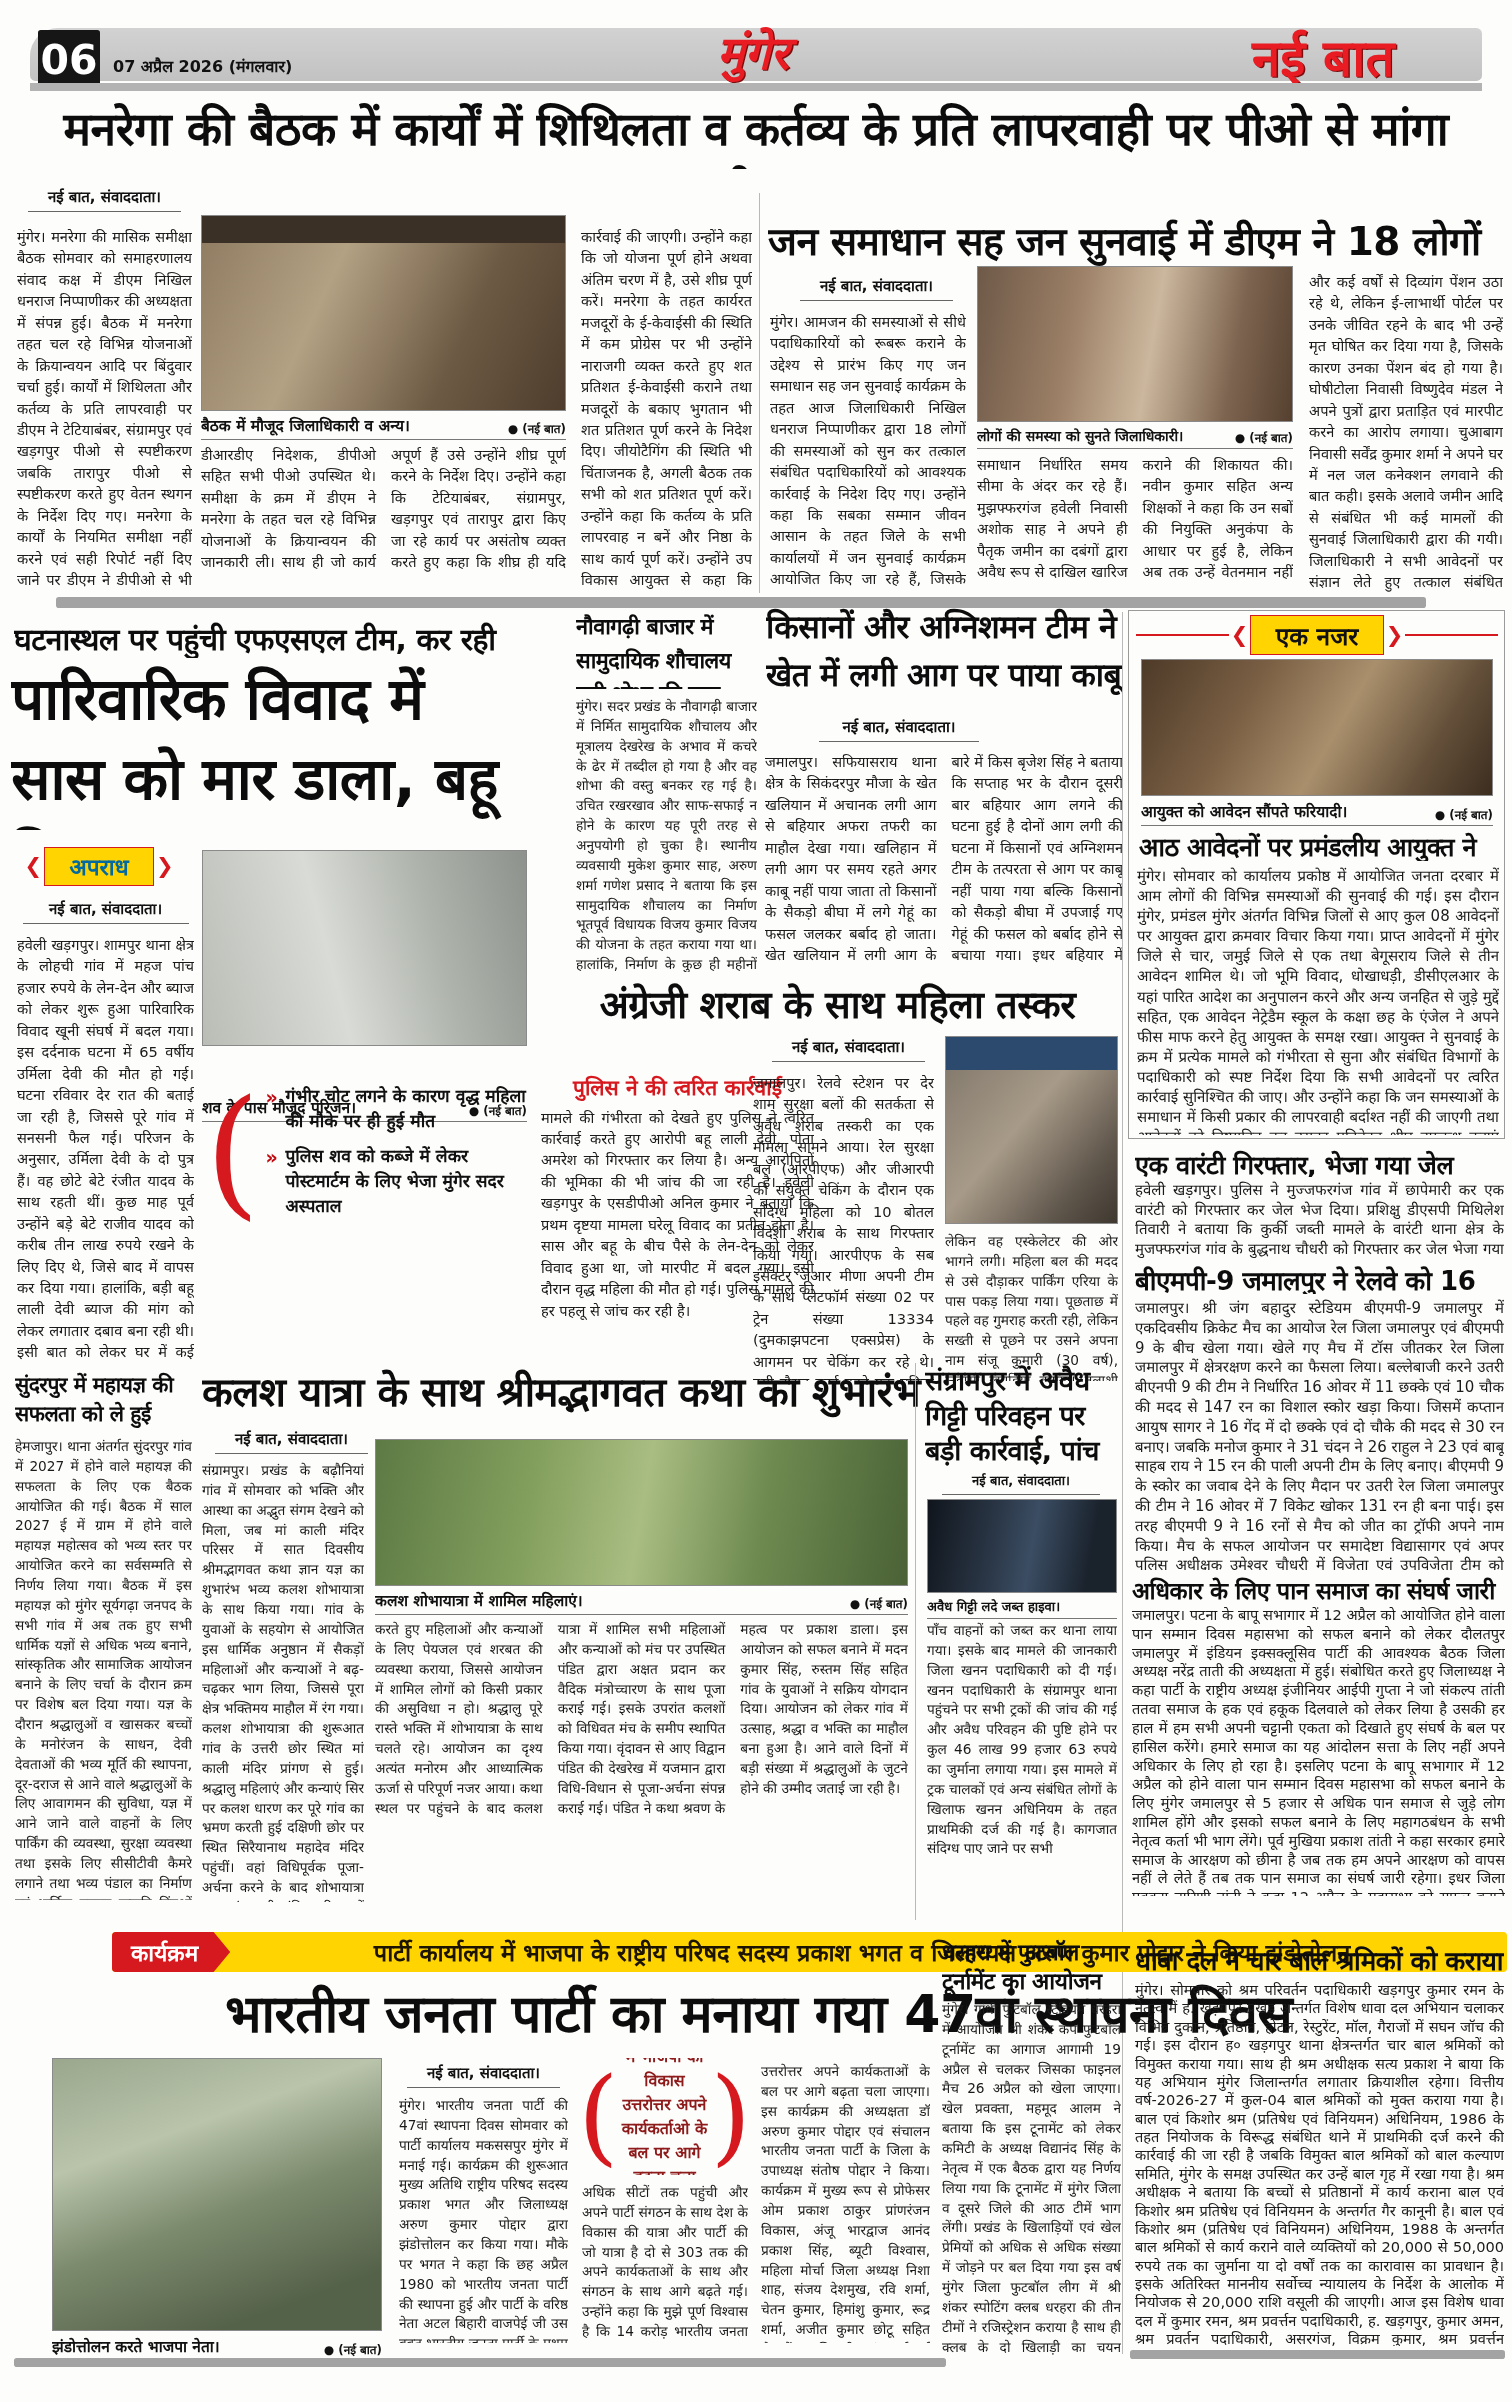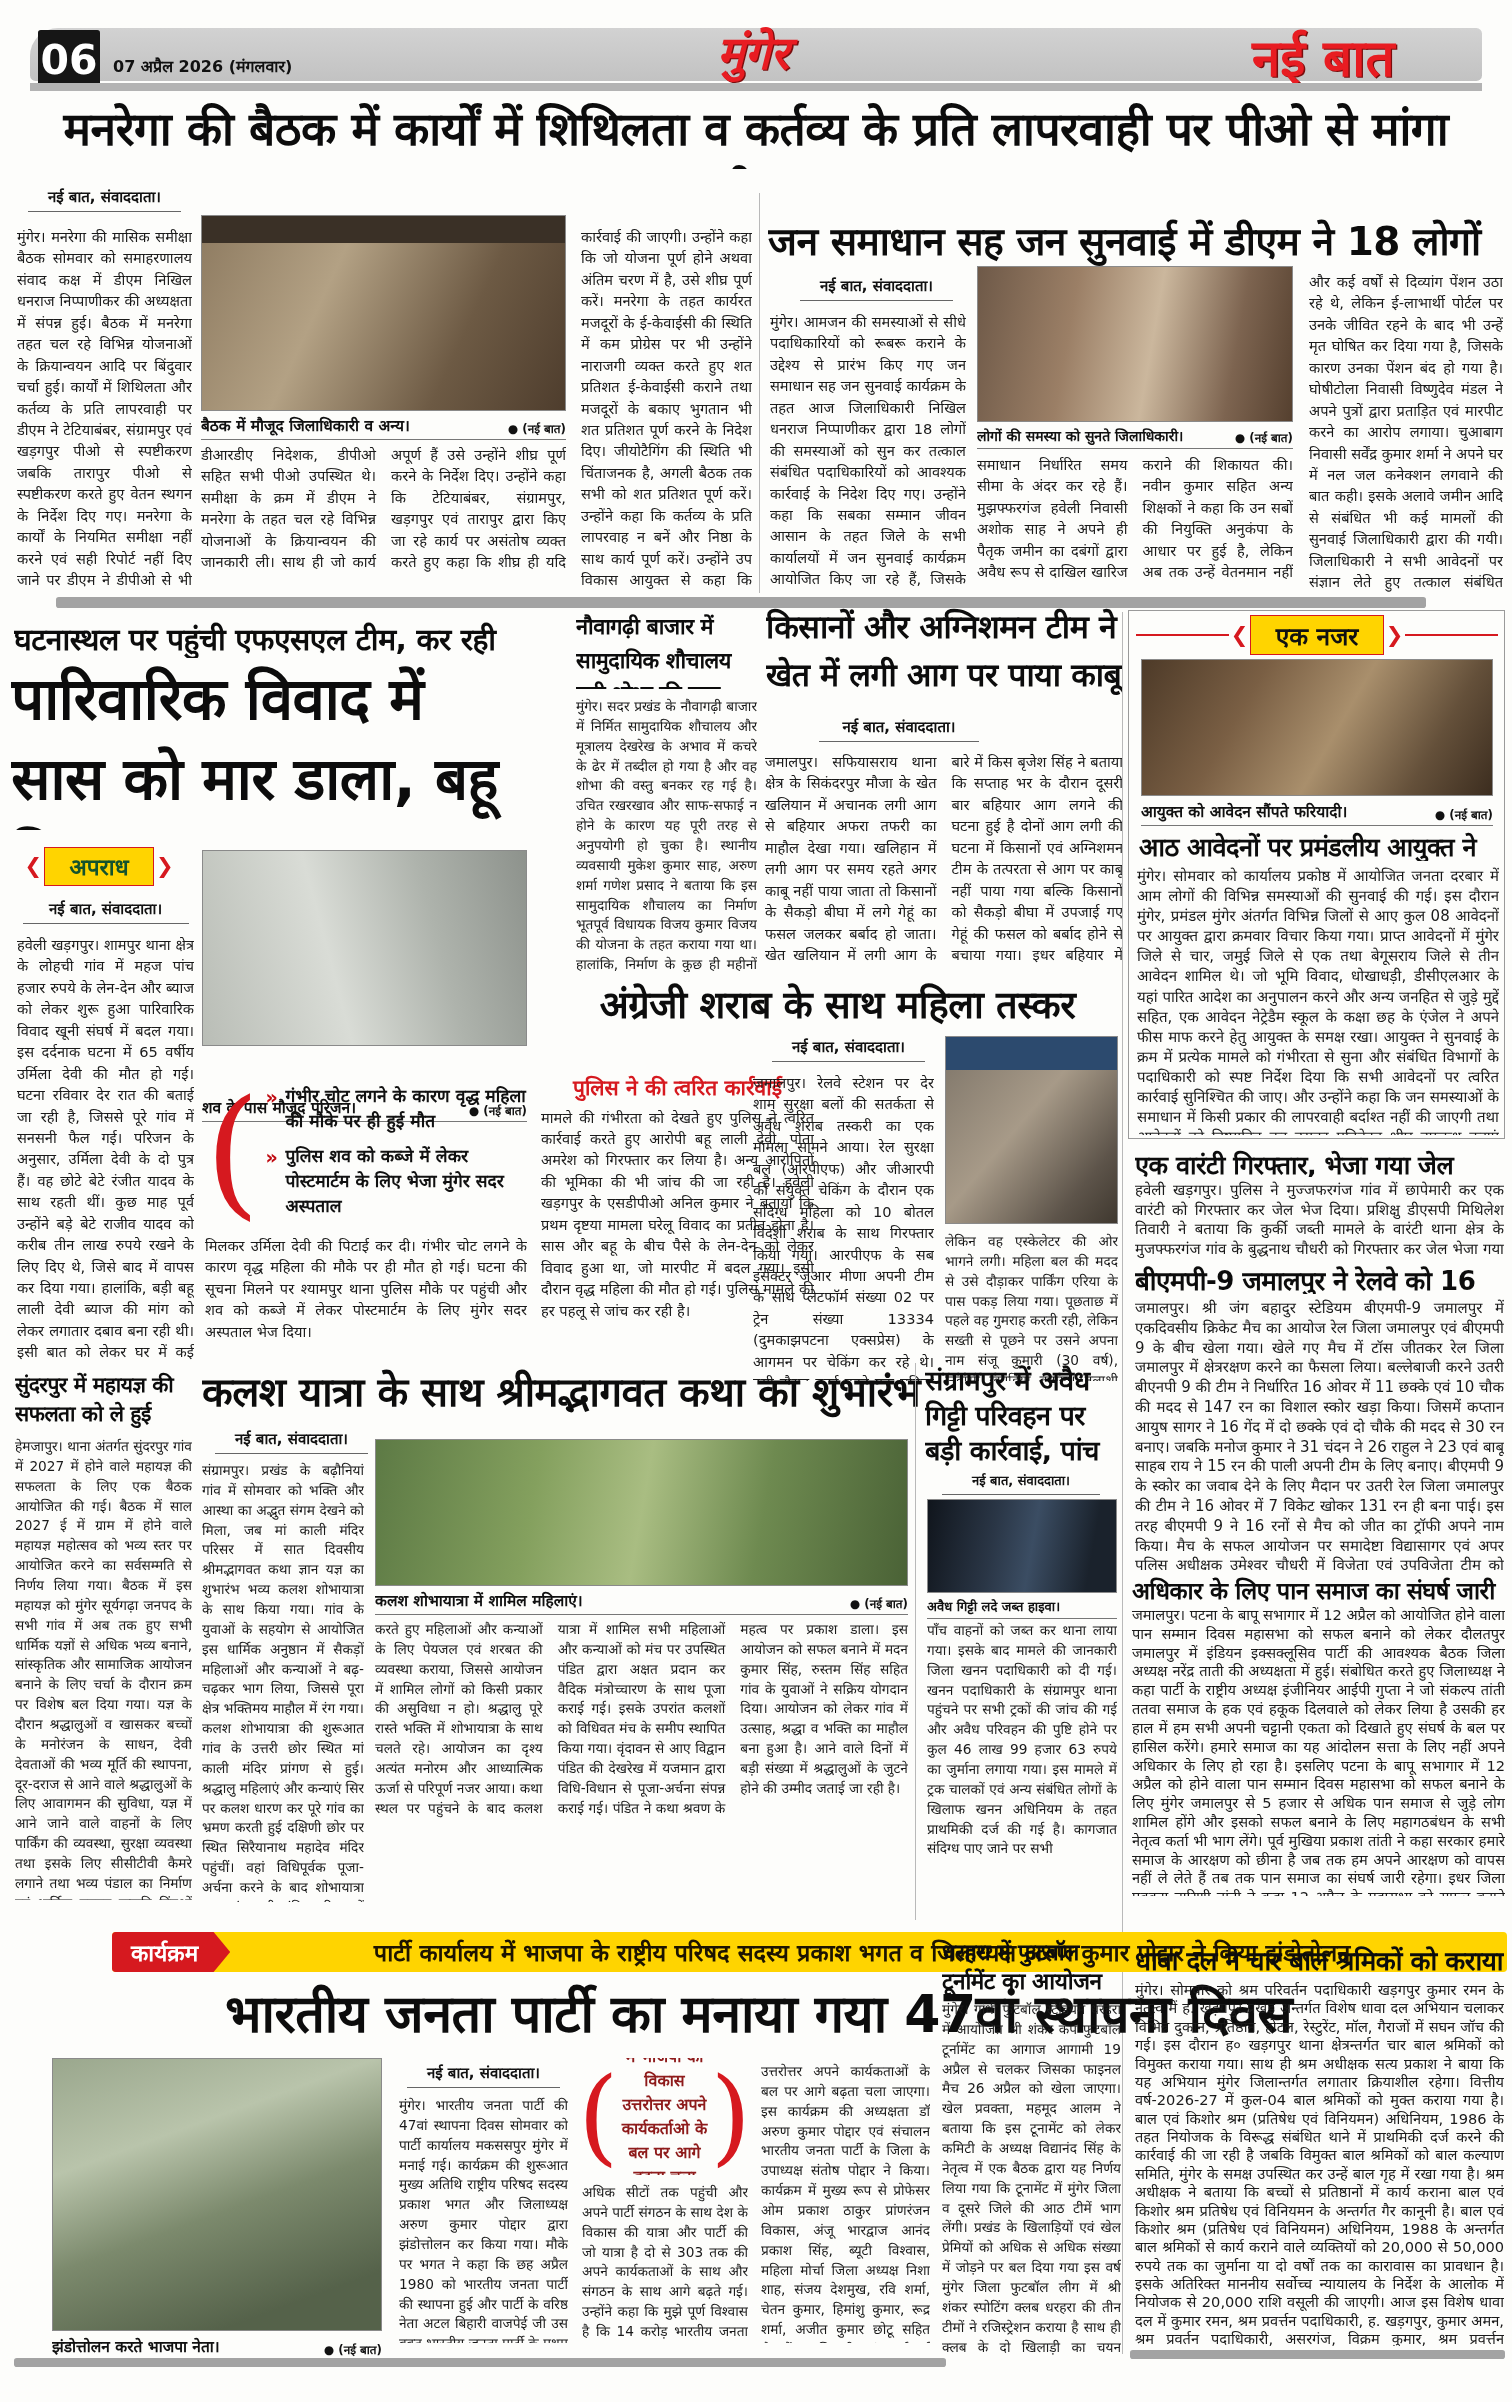--- a/index.html
+++ b/index.html
@@ -77,21 +77,21 @@
   </div>
   <div class="abs body-txt cols2" style="left:977px;top:454px;width:316px;height:139px;">समाधान निर्धारित समय सीमा के अंदर कर रहे हैं। मुझफ्फरगंज हवेली निवासी अशोक साह ने अपने ही पैतृक जमीन का दबंगों द्वारा अवैध रूप से दाखिल खारिज कराने की शिकायत की। नवीन कुमार सहित अन्य शिक्षकों ने कहा कि उन सबों की नियुक्ति अनुकंपा के आधार पर हुई है, लेकिन अब तक उन्हें वेतनमान नहीं दिया गया है। सीताकुंड डीह निवासी सहिंद्र मंडल ने कहा कि वह दिव्यांग हैं</div>
   <div class="abs body-txt" style="left:1309px;top:271px;width:194px;height:322px;">और कई वर्षों से दिव्यांग पेंशन उठा रहे थे, लेकिन ई-लाभार्थी पोर्टल पर उनके जीवित रहने के बाद भी उन्हें मृत घोषित कर दिया गया है, जिसके कारण उनका पेंशन बंद हो गया है। घोषीटोला निवासी विष्णुदेव मंडल ने अपने पुत्रों द्वारा प्रताड़ित एवं मारपीट करने का आरोप लगाया। चुआबाग निवासी सर्वेंद्र कुमार शर्मा ने अपने घर में नल जल कनेक्शन लगवाने की बात कही। इसके अलावे जमीन आदि से संबंधित भी कई मामलों की सुनवाई जिलाधिकारी द्वारा की गयी। जिलाधिकारी ने सभी आवेदनों पर संज्ञान लेते हुए तत्काल संबंधित पदाधिकारियों को आवेदनों की जांच कर समुचित कार्रवाई के निर्देश दिए।</div>
 
   <div class="abs graybar" style="left:56px;top:597px;width:1370px;height:11.3px;"></div>
 
   <div class="abs hl" style="left:14px;top:618px;width:518px;height:40px;font-size:30px;">घटनास्थल पर पहुंची एफएसएल टीम, कर रही जांच</div>
   <div class="abs hl" style="left:11.3px;top:659px;width:522px;height:171px;font-size:58px;line-height:1.38;">पारिवारिक विवाद में सास को मार डाला, बहू गिरफ्तार</div>
   <div class="abs band" style="left:22.6px;top:846px;width:179px;height:41px;">
     <span class="ar">❮</span>
-    <span class="bx" style="color:#14532d;font-size:22.6px;">अपराध</span>
+    <span class="bx" style="color:#0369a1;font-size:22.6px;">अपराध</span>
     <span class="ar">❯</span>
   </div>
   <div class="abs byline" style="left:22.6px;top:898px;width:166px;">नई बात, संवाददाता।</div>
   <div class="abs body-txt" style="left:17px;top:934px;width:177px;height:429px;">हवेली खड़गपुर। शामपुर थाना क्षेत्र के लोहची गांव में महज पांच हजार रुपये के लेन-देन और ब्याज को लेकर शुरू हुआ पारिवारिक विवाद खूनी संघर्ष में बदल गया। इस दर्दनाक घटना में 65 वर्षीय उर्मिला देवी की मौत हो गई। घटना रविवार देर रात की बताई जा रही है, जिससे पूरे गांव में सनसनी फैल गई। परिजन के अनुसार, उर्मिला देवी के दो पुत्र हैं। वह छोटे बेटे रंजीत यादव के साथ रहती थीं। कुछ माह पूर्व उन्होंने बड़े बेटे राजीव यादव को करीब तीन लाख रुपये रखने के लिए दिए थे, जिसे बाद में वापस कर दिया गया। हालांकि, बड़ी बहू लाली देवी ब्याज की मांग को लेकर लगातार दबाव बना रही थी। इसी बात को लेकर घर में कई दिनों से तनाव बना हुआ था। रविवार देर रात विवाद अचानक उग्र हो गया। सास और बहू के बीच कहासुनी के बाद मारपीट शुरू हो गई। आरोप है कि लाली देवी ने अपने पुत्र के साथ</div>
   <div class="abs photo" style="left:202px;top:850px;width:325px;height:196px;background:
        linear-gradient(75deg,#b9bdb6 0%,#d9dcd6 40%,#aeb3ac 70%,#8d928c 100%);"></div>
   <div class="abs cap-row" style="left:202px;top:1096px;width:325px;">
     <span class="caption">शव के पास मौजूद परिजन।</span>
     <span class="credit">● (नई बात)</span>
   </div>
@@ -101,21 +101,20 @@
       <div class="bullet-item">
         <span class="bmark">»</span>
         <span>गंभीर चोट लगने के कारण वृद्ध महिला की मौके पर ही हुई मौत</span>
       </div>
       <div class="bullet-item">
         <span class="bmark">»</span>
         <span>पुलिस शव को कब्जे में लेकर पोस्टमार्टम के लिए भेजा मुंगेर सदर अस्पताल</span>
       </div>
     </div>
   </div>
-  <div class="abs body-txt" style="left:205px;top:1235px;width:322px;height:119px;">मिलकर उर्मिला देवी की पिटाई कर दी। गंभीर चोट लगने के कारण वृद्ध महिला की मौके पर ही मौत हो गई। घटना की सूचना मिलने पर श्यामपुर थाना पुलिस मौके पर पहुंची और शव को कब्जे में लेकर पोस्टमार्टम के लिए मुंगेर सदर अस्पताल भेज दिया।</div>
 
   <div class="abs" style="left:541px;top:1073px;width:273px;height:307px;overflow:hidden;">
     <div class="sb-title">पुलिस ने की त्वरित कार्रवाई</div>
     <div class="body-txt" style="height:275px;">मामले की गंभीरता को देखते हुए पुलिस ने त्वरित कार्रवाई करते हुए आरोपी बहू लाली देवी, पोता अमरेश को गिरफ्तार कर लिया है। अन्य आरोपितों की भूमिका की भी जांच की जा रही है। हवेली खड़गपुर के एसडीपीओ अनिल कुमार ने बताया कि प्रथम दृष्टया मामला घरेलू विवाद का प्रतीत होता है। सास और बहू के बीच पैसे के लेन-देन को लेकर विवाद हुआ था, जो मारपीट में बदल गया। इसी दौरान वृद्ध महिला की मौत हो गई। पुलिस मामले की हर पहलू से जांच कर रही है।</div>
   </div>
 
   <div class="abs hl" style="left:576px;top:610px;width:181px;height:79px;font-size:21.7px;line-height:1.55;">नौवागढ़ी बाजार में सामुदायिक शौचालय बनी शोभा की वस्तु</div>
   <div class="abs body-txt body-sm" style="left:576px;top:697px;width:181px;height:275px;">मुंगेर। सदर प्रखंड के नौवागढ़ी बाजार में निर्मित सामुदायिक शौचालय और मूत्रालय देखरेख के अभाव में कचरे के ढेर में तब्दील हो गया है और वह शोभा की वस्तु बनकर रह गई है। उचित रखरखाव और साफ-सफाई न होने के कारण यह पूरी तरह से अनुपयोगी हो चुका है। स्थानीय व्यवसायी मुकेश कुमार साह, अरुण शर्मा गणेश प्रसाद ने बताया कि इस सामुदायिक शौचालय का निर्माण भूतपूर्व विधायक विजय कुमार विजय की योजना के तहत कराया गया था। हालांकि, निर्माण के कुछ ही महीनों बाद यहां गंदगी जमा होनी शुरू हो गई, जिससे यह उपयोग लायक नहीं रहा।</div>
 
   <div class="abs hl" style="left:766px;top:603px;width:356px;height:105px;font-size:32px;line-height:1.5;">किसानों और अग्निशमन टीम ने खेत में लगी आग पर पाया काबू</div>

